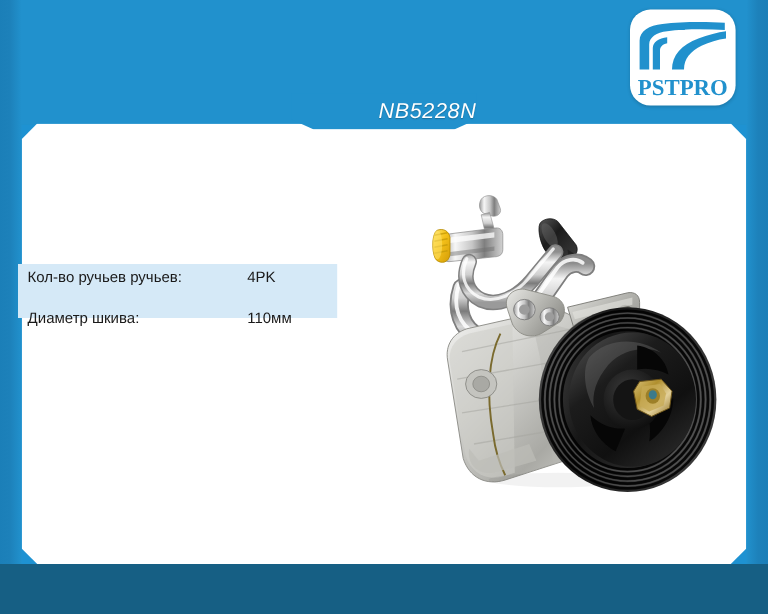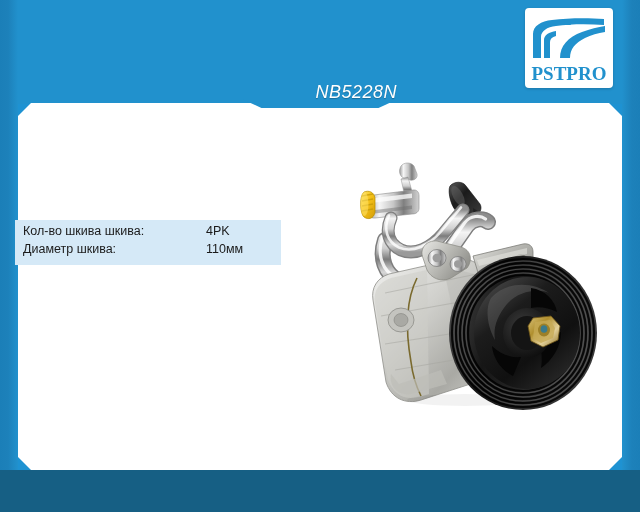--- a/index.html
+++ b/index.html
@@ -49,21 +49,21 @@
   }
 
   
   .logo {
     position: absolute;
     left: 525px;
     top: 8px;
     width: 88px;
     height: 80px;
     background: #ffffff;
-    border-radius: 4px;
+    border-radius: 17px;
     box-shadow: 0 1px 3px rgba(0,0,0,0.18);
     overflow: hidden;
   }
   .logo-mark {
     position: absolute;
     left: 5px; top: 4px;
     width: 78px; height: 52px;
   }
   .logo-word {
     position: absolute;
@@ -128,21 +128,21 @@
   }
   .spec-row {
     position: absolute;
     left: 8px;
     width: 258px;
     font-size: 12.5px;
     color: #1a1a1a;
     white-space: nowrap;
   }
   .spec-row.r0 { top: 4px; }
-  .spec-row.r1 { top: 22px; }
+  .spec-row.r1 { top: 38px; }
   .spec-label {
     display: inline-block;
   }
   .spec-value {
     display: inline-block;
     margin-left: 32px;
   }
   .spec-row.r0 .spec-label { width: 151px; }
   .spec-row.r1 .spec-label { width: 151px; }
 
@@ -185,21 +185,21 @@
       <path d="M14,46 L14,28 C14,23 19,20 26,19 L26,24 C22,25 20,27 20,30 L20,46 Z" fill="#2191cd"></path>
     </svg>
     <div class="logo-word">PSTPRO</div>
   </div>
 
   <div class="title-tab"></div>
   <div class="title-text">NB5228N</div>
 
   <div class="spec-box">
     <div class="spec-row r0">
-      <span class="spec-label">Кол-во шкива шкива:</span><span class="spec-value">4PK</span>
+      <span class="spec-label">Кол-во ручьев ручьев:</span><span class="spec-value">4PK</span>
     </div>
     <div class="spec-row r1">
       <span class="spec-label">Диаметр шкива:</span><span class="spec-value">110мм</span>
     </div>
   </div>
 
   <svg class="product-photo" viewBox="0 0 245 262" xmlns="http://www.w3.org/2000/svg">
     <defs>
       <linearGradient id="alum" x1="0" y1="0" x2="1" y2="1">
         <stop offset="0%" stop-color="#f2f2f0"></stop>

